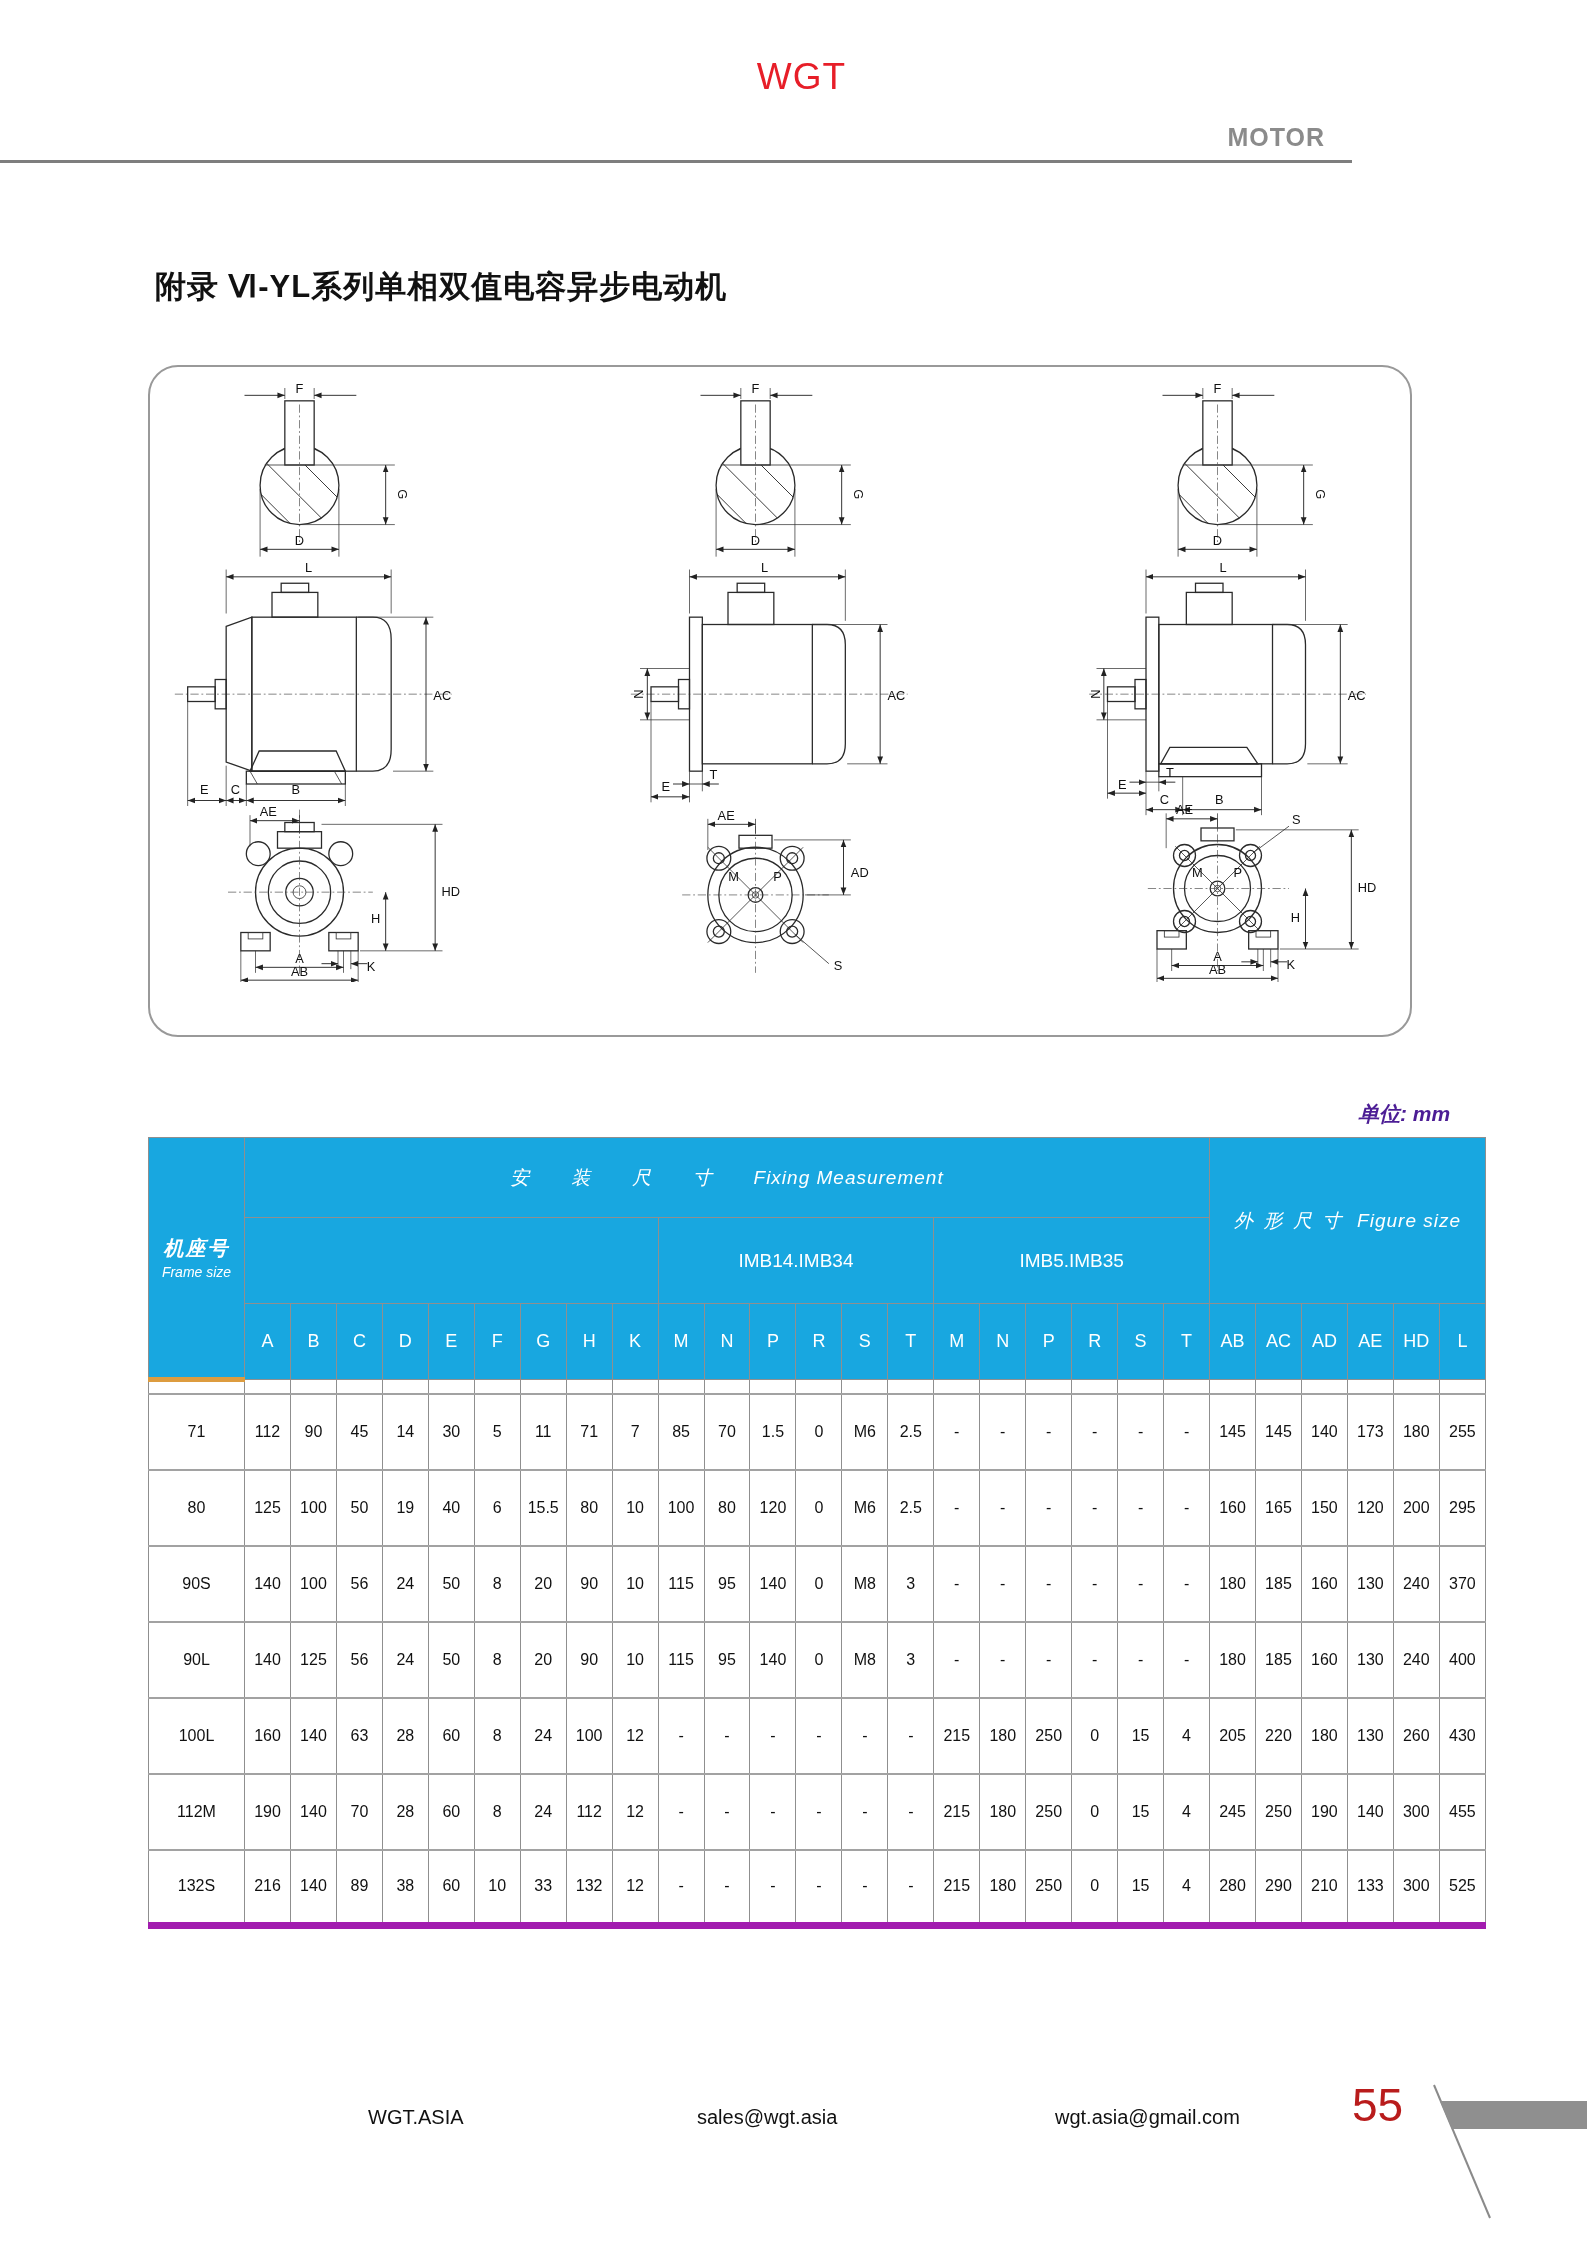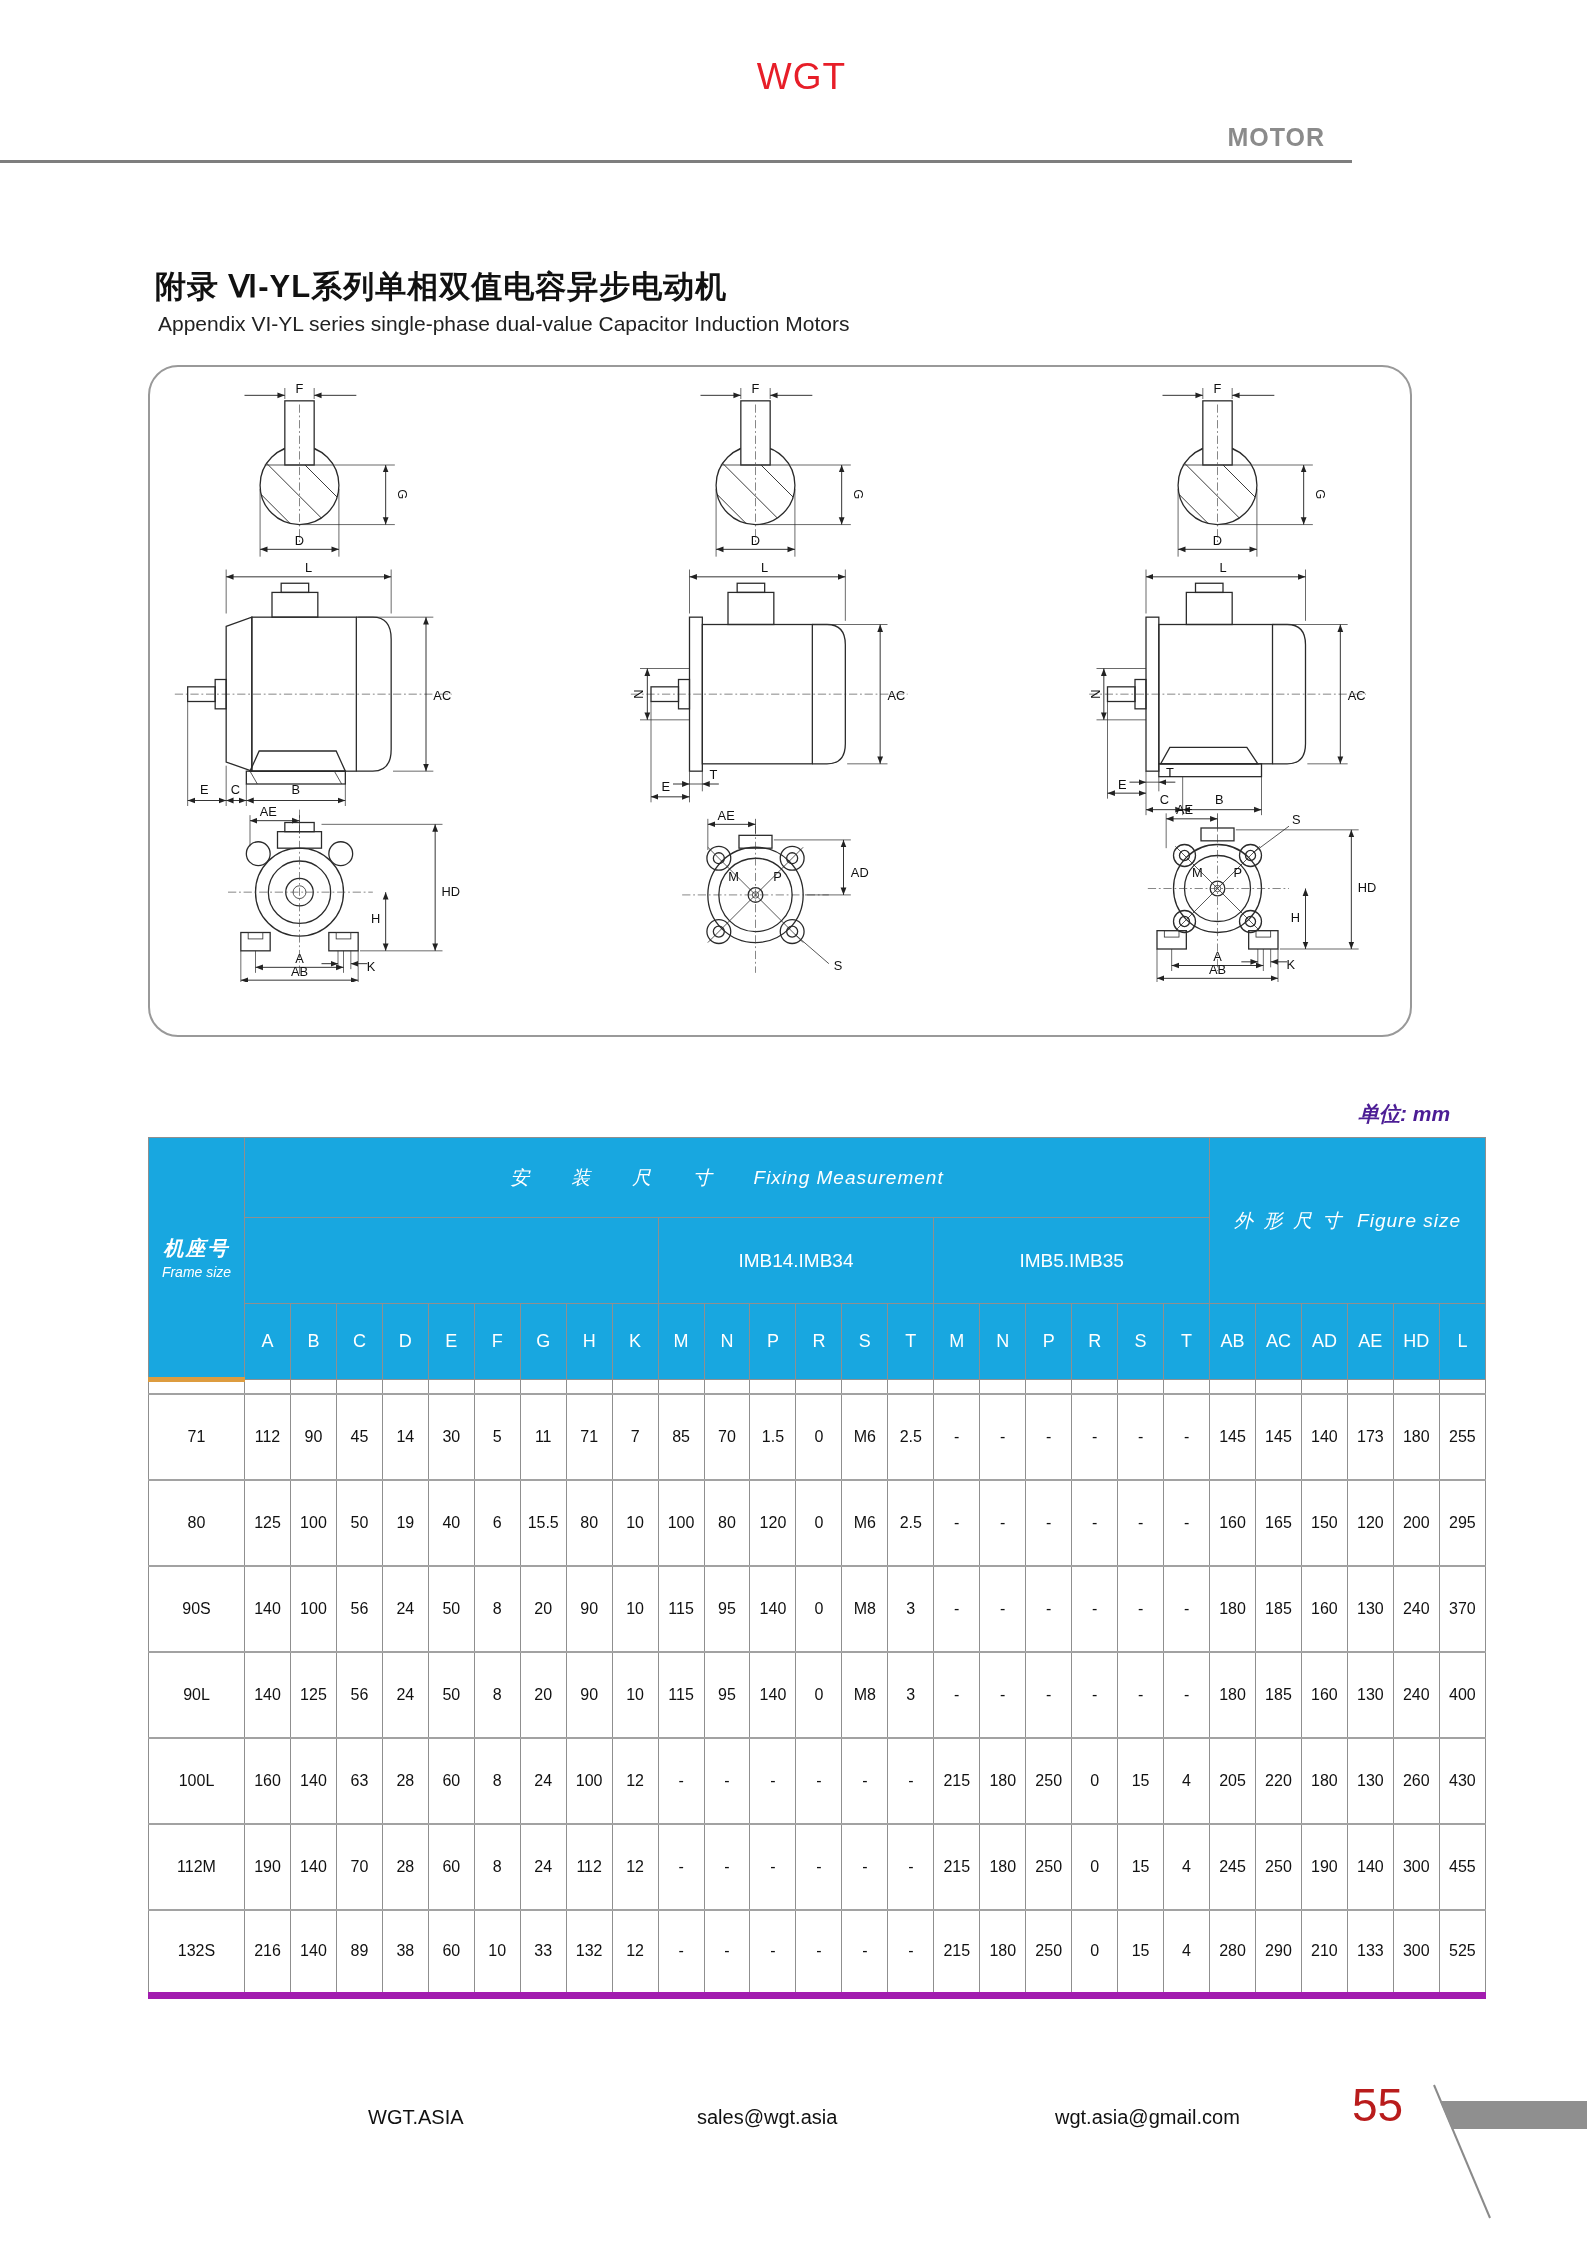--- a/index.html
+++ b/index.html
@@ -52,21 +52,21 @@
   tr.h1 th { height:80px; font-size:19px;font-style:italic; }
   tr.h2 th { height:86px; font-size:19px; }
   tr.h3 th { height:76px; font-size:18px; }
   .frame-th { border-bottom:5px solid #dd9c3f; }
   .frame-th .zh { font-size:20px; font-weight:bold; letter-spacing:2px; display:block; }
   .frame-th .en { font-size:14px; display:block; margin-top:2px; }
   .zh-wide { letter-spacing:2.2em; }
   .zh-mid  { letter-spacing:0.55em; }
   .en-sp   { letter-spacing:1px; }
   tr.spacer-row td { height:14px; background:#fff; }
-  tr.data-row { height:86px; }
+  tr.data-row { height:76px; }
   tr.data-row th, tr.data-row td { border-top:2px solid #a2a2a2; background:#fff;
        font-size:16px; color:#111; font-weight:normal; }
   tbody tr:last-child td, tbody tr:last-child th { border-bottom:7px solid #a21caf; }
 
   
   .f-site  { position:absolute; top:2106px; left:368px;  font-size:20px; color:#111; }
   .f-mail1 { position:absolute; top:2106px; left:697px;  font-size:20px; color:#111; }
   .f-mail2 { position:absolute; top:2106px; left:1055px; font-size:20px; color:#111; }
   .f-page  { position:absolute; top:2078px; left:1352px; font-size:46px; color:#b91c1c; }
   .f-deco  { position:absolute; top:2060px; left:1398px; width:189px; height:170px; }
@@ -74,21 +74,20 @@
 </head>
 <body>
 
 <div class="page">
 
   <div class="logo">WGT</div>
   <div class="motor">MOTOR</div>
   <div class="rule"></div>
 
   <div class="title-zh">附录 Ⅵ-YL系列单相双值电容异步电动机</div>
-  <div class="title-en">Appendix VI-YL series single-phase dual-value Capacitor Induction Motors</div>
 
   <div class="panel">
 
     <svg id="svg-b3" viewBox="0 0 360 660">
       <defs>
         <marker id="a1" viewBox="0 0 10 10" markerWidth="9" markerHeight="9" refX="9" refY="5" orient="auto-start-reverse">
           <path d="M0,1.5 L9,5 L0,8.5 z" fill="#222"></path>
         </marker>
         <clipPath id="c1">
             <circle cx="150" cy="118" r="43"></circle>

